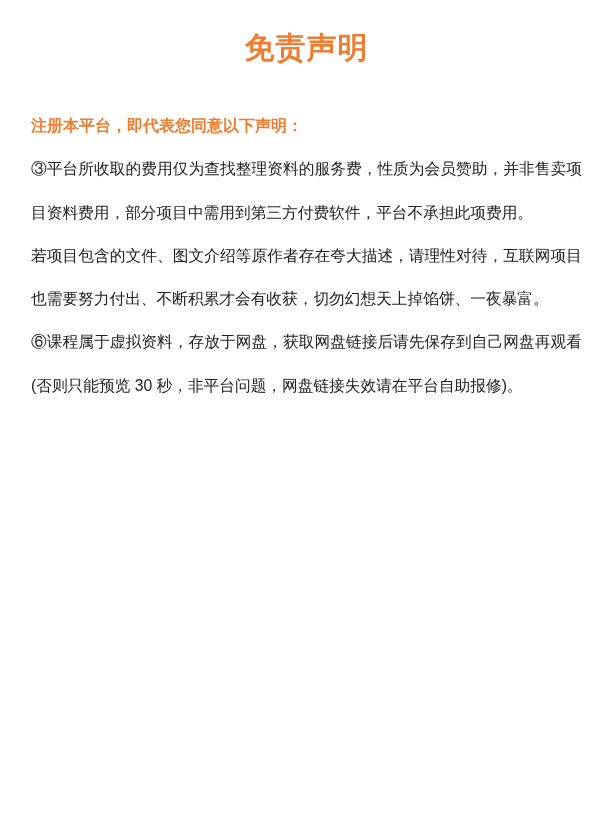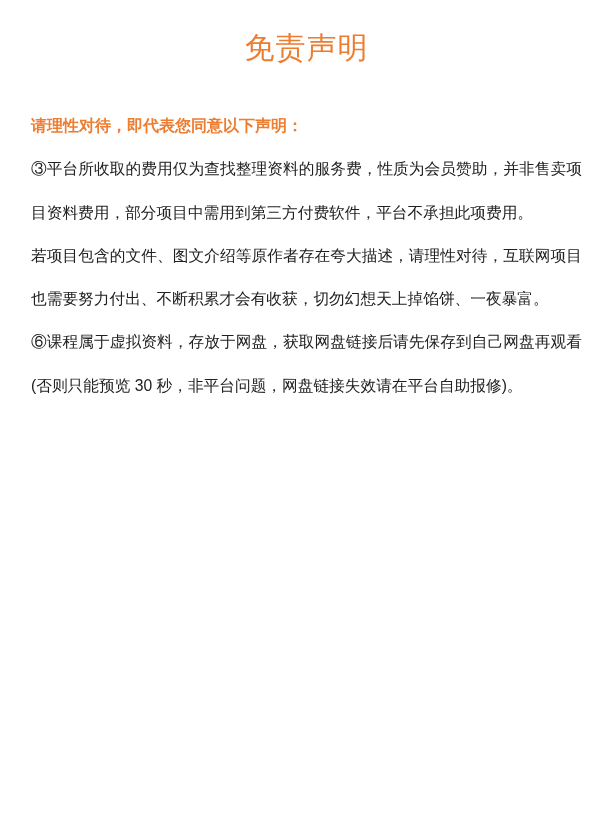--- a/index.html
+++ b/index.html
@@ -22,21 +22,21 @@
   }
   .doc-title{
     position:absolute;
     top:26px;
     left:0;
     right:0;
     margin:0;
     text-align:center;
     font-size:30px;
     line-height:44px;
-    font-weight:normal;
+    font-weight:bold;
     letter-spacing:1px;
     color:var(--accent);
   }
   .content{
     position:absolute;
     top:0;
     left:0;
     right:0;
     padding:104px 31px 0 31px;
     font-size:15.7px;
@@ -55,21 +55,21 @@
     text-align:justify;
   }
 </style>
 </head>
 <body>
 
 <div class="page">
   <h1 class="doc-title">免责声明</h1>
 
   <div class="content">
-    <p class="intro">请理性对待，即代表您同意以下声明：</p>
+    <p class="intro">注册本平台，即代表您同意以下声明：</p>
 
     <div class="paragraphs">
         <p>③平台所收取的费用仅为查找整理资料的服务费，性质为会员赞助，并非售卖项目资料费用，部分项目中需用到第三方付费软件，平台不承担此项费用。</p>
         <p>若项目包含的文件、图文介绍等原作者存在夸大描述，请理性对待，互联网项目也需要努力付出、不断积累才会有收获，切勿幻想天上掉馅饼、一夜暴富。</p>
         <p>⑥课程属于虚拟资料，存放于网盘，获取网盘链接后请先保存到自己网盘再观看(否则只能预览 30 秒，非平台问题，网盘链接失效请在平台自助报修)。</p>
       </div>
   </div>
 </div>
 
 </body></html>

